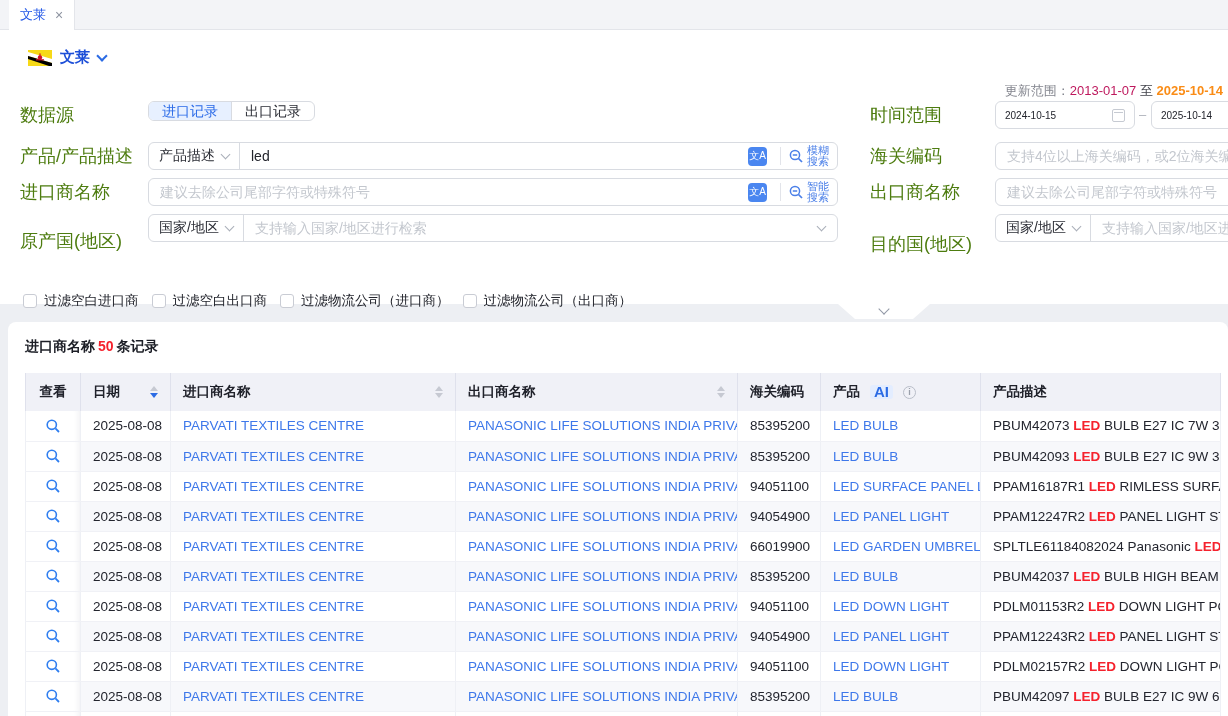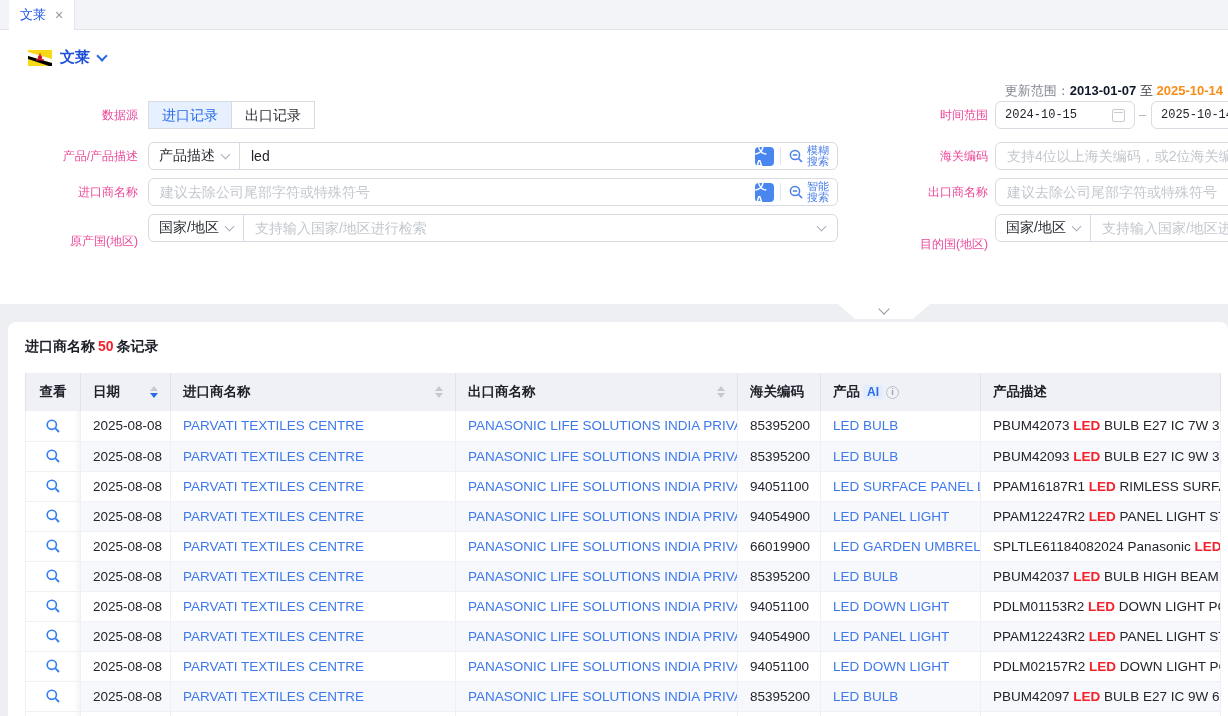--- a/index.html
+++ b/index.html
@@ -14,51 +14,51 @@
 
   
   .main { position:absolute; top:30px; left:0; width:1228px; height:274px; background:#fff; }
 
   .country-row { position:absolute; top:18px; left:28px; display:flex; align-items:center; gap:8px; }
   .flag { width:24px; height:16px; display:block; }
   .country-name { color:#1d4fd8; font-size:15px; font-weight:bold; }
   .chev-blue { width:8px; height:8px; border-right:2px solid #2b6be4; border-bottom:2px solid #2b6be4; transform:rotate(45deg); margin-top:-4px; }
 
   .update-range { position:absolute; top:52px; right:5px; font-size:13px; color:#83858e; white-space:nowrap; }
-  .update-range .d1 { color:#0f172a; font-weight:bold; }
+  .update-range .d1 { color:#be185d; font-weight:normal; }
   .update-range .zhi { color:#42444c; }
   .update-range .d2 { color:#fa8c16; font-weight:bold; }
 
-  .f-label { position:absolute; width:118px; text-align:right; font-size:12px; color:#ec4899; line-height:28px; }
+  .f-label { position:absolute; width:118px; font-size:18px; color:#4d7c0f; line-height:28px; }
   .lbl-l { left:20px; }
   .lbl-r { left:870px; }
 
   
-  .seg { position:absolute; left:148px; display:flex; border:1px solid #d8dbe1; border-radius:0; overflow:hidden; height:28px; background:#fff;align-items:center; }
+  .seg { position:absolute; left:148px; display:flex; border:1px solid #d8dbe1; border-radius:6px; overflow:hidden; height:20px; background:#fff;align-items:center; }
   .seg-btn { padding:0 13px; font-size:14px; line-height:26px; color:#2a2c34; cursor:pointer; }
   .seg-btn.active { background:#e7f0ff; color:#2a6ae8; }
   .seg-btn + .seg-btn { border-left:1px solid #d8dbe1; }
 
   .grp { position:absolute; display:flex; align-items:center; height:28px; border:1px solid #d8dbe1; border-radius:6px; background:#fff; overflow:hidden; }
   .grp .sel { display:flex; align-items:center; gap:7px; padding:0 10px; font-size:14px; color:#2a2c34; height:100%; flex:none; cursor:pointer; }
   .grp .vdiv { width:1px; height:100%; background:#d8dbe1; flex:none; }
   .grp input { border:none; outline:none; flex:1 1 auto; min-width:0; height:100%; padding:0 11px; font-size:14px; color:#22242c;
       font-family:"Liberation Sans","DejaVu Sans",sans-serif; background:transparent; }
   .grp input::placeholder { color:#c3c7ce; }
   .chev-gray { width:7px; height:7px; border-right:1.6px solid #a9aeb8; border-bottom:1.6px solid #a9aeb8; transform:rotate(45deg); margin-top:-3px; flex:none; }
 
-  .trans-ic { flex:none; width:19px; height:19px; border-radius:4px; background:#4a86f0; color:#fff; font-size:12px; font-weight:bold;
-      display:flex; align-items:center; justify-content:center; margin:0 6px; cursor:pointer; letter-spacing:0; }
+  .trans-ic { flex:none; width:19px; height:19px; border-radius:4px; background:#4a86f0; color:#fff; font-size:10px; font-weight:normal;
+      display:flex; align-items:center; justify-content:center; margin:0 13px; cursor:pointer; letter-spacing:0; }
   .idiv { width:1px; height:18px; background:#e2e4ea; flex:none; }
   .search-mode { flex:none; display:flex; align-items:center; gap:3px; padding:0 8px 0 7px; cursor:pointer; }
   .search-mode .txt { font-size:11px; line-height:11px; color:#4a7fe8; }
 
   .date-box { position:absolute; display:flex; align-items:center; height:28px; border:1px solid #d8dbe1; border-radius:6px; background:#fff; padding:0 9px; }
-  .date-box input { border:none; outline:none; width:100%; font-size:12px; color:#22242c; background:transparent;
-      font-family:Liberation Mono, monospace; }
+  .date-box input { border:none; outline:none; width:100%; font-size:10px; color:#22242c; background:transparent;
+      font-family:Liberation Sans, sans-serif; }
   .cal { flex:none; width:13px; height:13px; border:1.4px solid #c6cad2; border-radius:2px; position:relative; }
   .cal:before { content:""; position:absolute; left:1px; right:1px; top:2px; height:1.4px; background:#c6cad2; }
   .range-dash { position:absolute; color:#aeb2bb; font-size:13px; }
 
   .filters { position:absolute; top:262px; left:23px; display:flex; align-items:center; gap:13px; }
   .filter-item { display:flex; align-items:center; gap:7px; cursor:pointer; }
   .cb { width:14px; height:14px; border:1px solid #c9ccd4; border-radius:3px; background:#fff; flex:none; }
   .filter-item span.lab { font-size:13.5px; color:#22242c; white-space:nowrap; }
 
   .notch { position:absolute; top:304px; left:838px; width:92px; height:15px; background:#fff;
@@ -68,34 +68,34 @@
   
   .results { position:absolute; top:322px; left:8px; width:1220px; height:394px; background:#fff; border-radius:8px 8px 0 0; overflow:hidden; }
   .summary { position:absolute; top:16px; left:17px; font-size:14px; font-weight:bold; color:#1c1e26; }
   .summary .cnt { color:#f5222d; padding:0 3px; }
 
   table { position:absolute; top:51px; left:17px; width:1195px; border-collapse:collapse; table-layout:fixed; }
   th { height:38px; background:#f0f1f7; font-size:13.5px; font-weight:bold; color:#20222b; text-align:left;
       padding:0 12px; border-left:1px solid #dfe1ec; }
   th:last-child { border-right:1px solid #dfe1ec; }
   .th-flex { display:flex; align-items:center; justify-content:space-between; }
-  .th-left { display:flex; align-items:center; gap:3px; }
+  .th-left { display:flex; align-items:center; gap:10px; }
   td { height:30px; font-size:13.5px; padding:0 12px; white-space:nowrap; overflow:hidden; text-overflow:clip;
       border-left:1px solid #eef0f5; border-bottom:1px solid #f0f1f6; color:#23252e; }
   td:last-child { border-right:1px solid #eef0f5; }
   tr.even td { background:#f7f8fb; }
   td.c-view { text-align:center; padding:0; background:#fff !important; box-shadow:inset -7px 0 7px -7px rgba(30,40,80,.10); }
   th.c-view { text-align:center; }
   a.cell-link { color:#3e78ea; text-decoration:none; cursor:pointer; }
   .hl { color:#f5222d; font-weight:bold; }
   .sorter { display:inline-flex; flex-direction:column; gap:2px; margin-left:6px; }
   .car-up { width:0; height:0; border-left:4px solid transparent; border-right:4px solid transparent; border-bottom:5px solid #c6c9d2; }
   .car-dn { width:0; height:0; border-left:4px solid transparent; border-right:4px solid transparent; border-top:5px solid #c6c9d2; }
   .car-dn.on { border-top-color:#2b6be4; }
-  .ai-badge { background:#e3edff; color:#2b6be4; font-size:12px; font-weight:bold; border-radius:3px; padding:1px 4px; line-height:12px; }
+  .ai-badge { background:#e3edff; color:#2b6be4; font-size:15px; font-weight:bold; border-radius:3px; padding:1px 4px; line-height:12px; }
   .info-ic { width:13px; height:13px; border:1px solid #b9bec9; border-radius:50%; color:#9aa0ab; font-size:9px; line-height:11px;
       text-align:center; font-style:normal; display:inline-block; }
   .mag-svg { display:block; margin:0 auto; cursor:pointer; }
 </style>
 </head>
 <body>
 
 <div class="tabbar">
   <div class="tab">
     <span class="tab-title">文莱</span>
@@ -201,20 +201,38 @@
   <div class="f-label lbl-r" style="top:200px">目的国(地区)</div>
   <div class="grp" style="top:184px;left:995px;width:300px">
     <div class="sel">
       <span>国家/地区</span>
         <span class="chev-gray"></span>
     </div>
     <div class="vdiv"></div>
     <input placeholder="支持输入国家/地区进行检索" style="">
   </div>
 
+  <div class="filters">
+    <label class="filter-item">
+      <span class="cb"></span>
+      <span class="lab">过滤空白进口商</span>
+    </label>
+    <label class="filter-item">
+      <span class="cb"></span>
+      <span class="lab">过滤空白出口商</span>
+    </label>
+    <label class="filter-item">
+      <span class="cb"></span>
+      <span class="lab">过滤物流公司（进口商）</span>
+    </label>
+    <label class="filter-item">
+      <span class="cb"></span>
+      <span class="lab">过滤物流公司（出口商）</span>
+    </label>
+  </div>
 </div>
 
 <div class="notch">
   <span class="chev"></span>
 </div>
 
 <div class="results">
   <div class="summary">
     <span>进口商名称</span><span class="cnt">50</span><span>条记录</span>
   </div>

